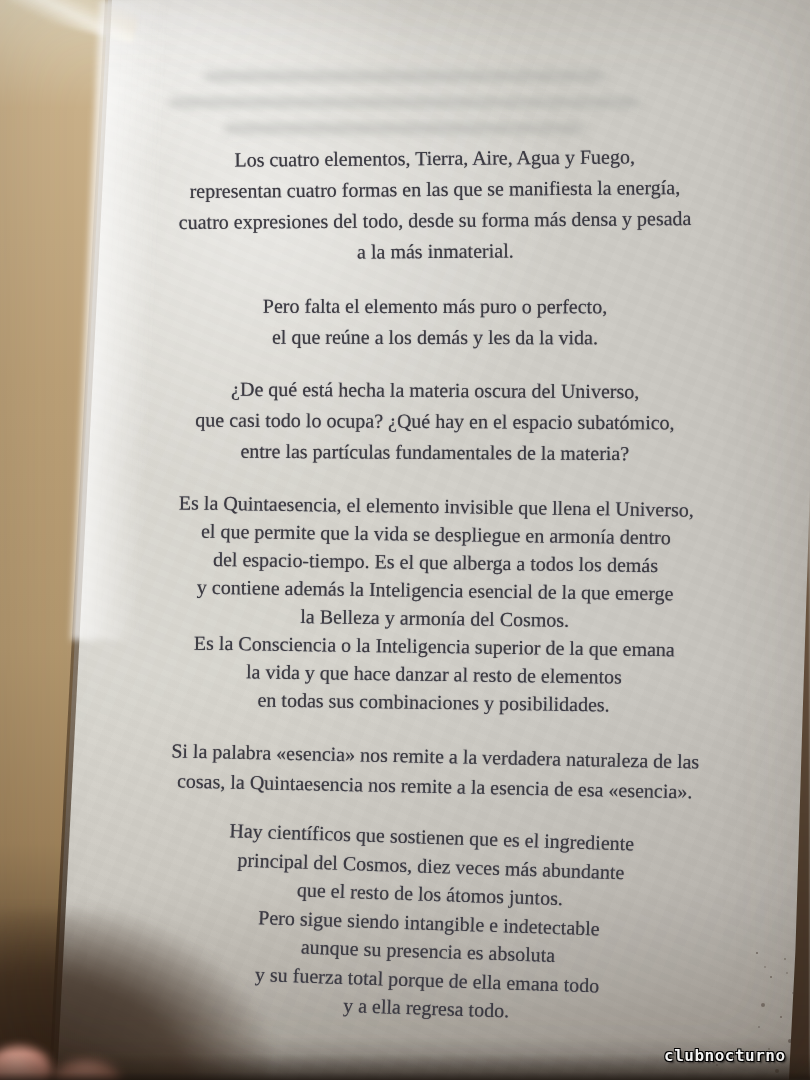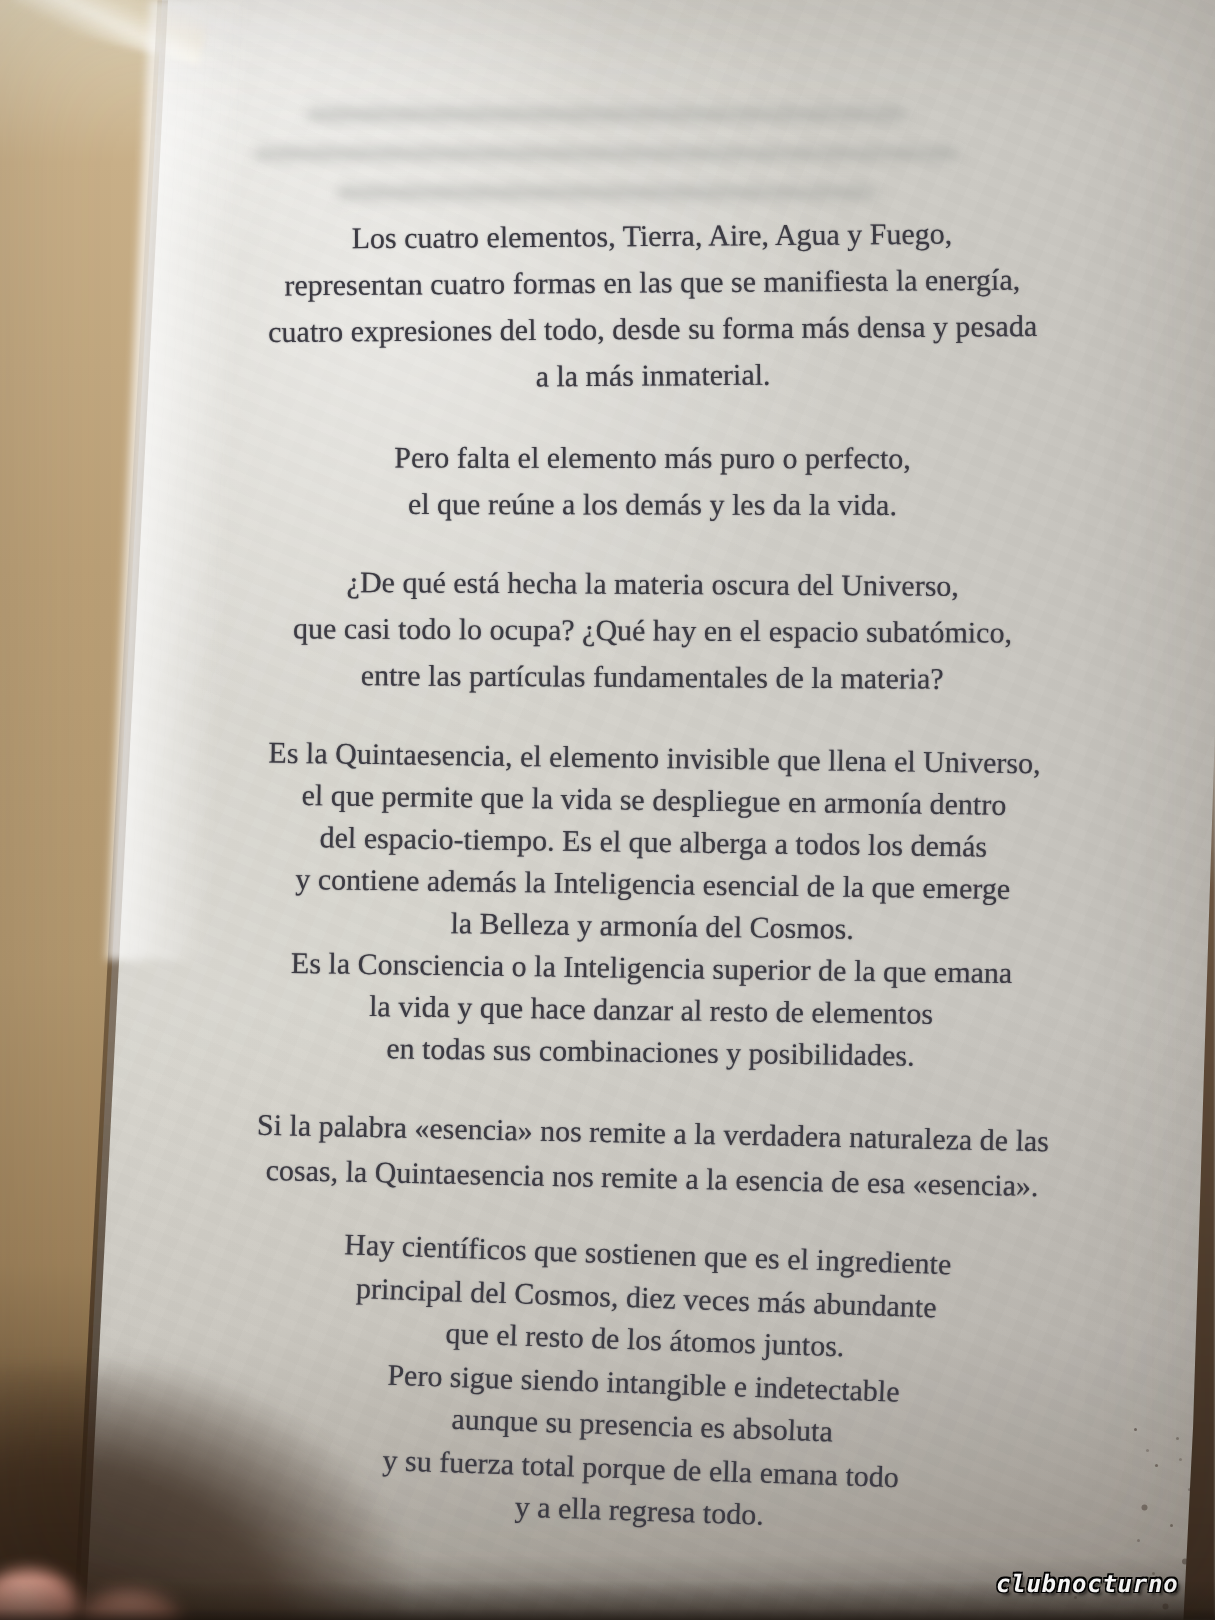--- a/index.html
+++ b/index.html
@@ -131,21 +131,20 @@
 
   
   .watermark{
     position:absolute;left:664px;top:1046px;
     font-family:"DejaVu Sans Mono","Liberation Mono",monospace;
     font-size:16px;font-weight:bold;letter-spacing:0.5px;
     color:#ffffff;
     text-shadow:
       1px 1px 0 #000, -1px -1px 0 #000, 1px -1px 0 #000, -1px 1px 0 #000,
       2px 2px 2px rgba(0,0,0,0.6);
-    font-style: italic;
   }
 
   
   .vignette{
     position:absolute;inset:0;pointer-events:none;
     box-shadow:inset 0 0 90px rgba(70,62,52,0.18);
   }
 </style>
 </head>
 <body>

